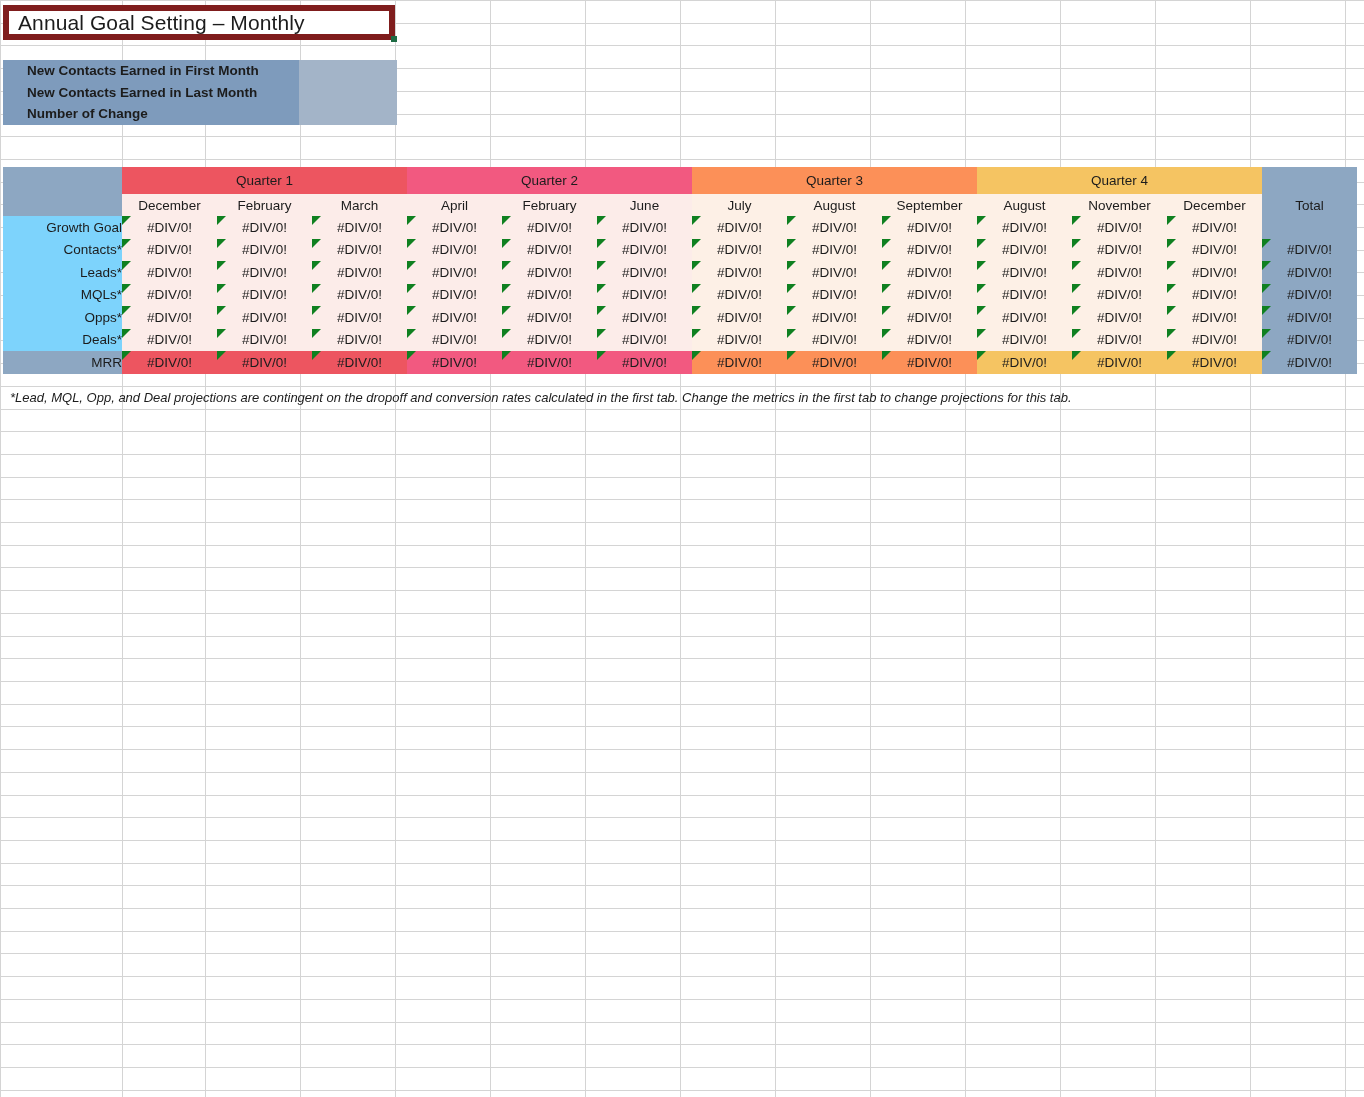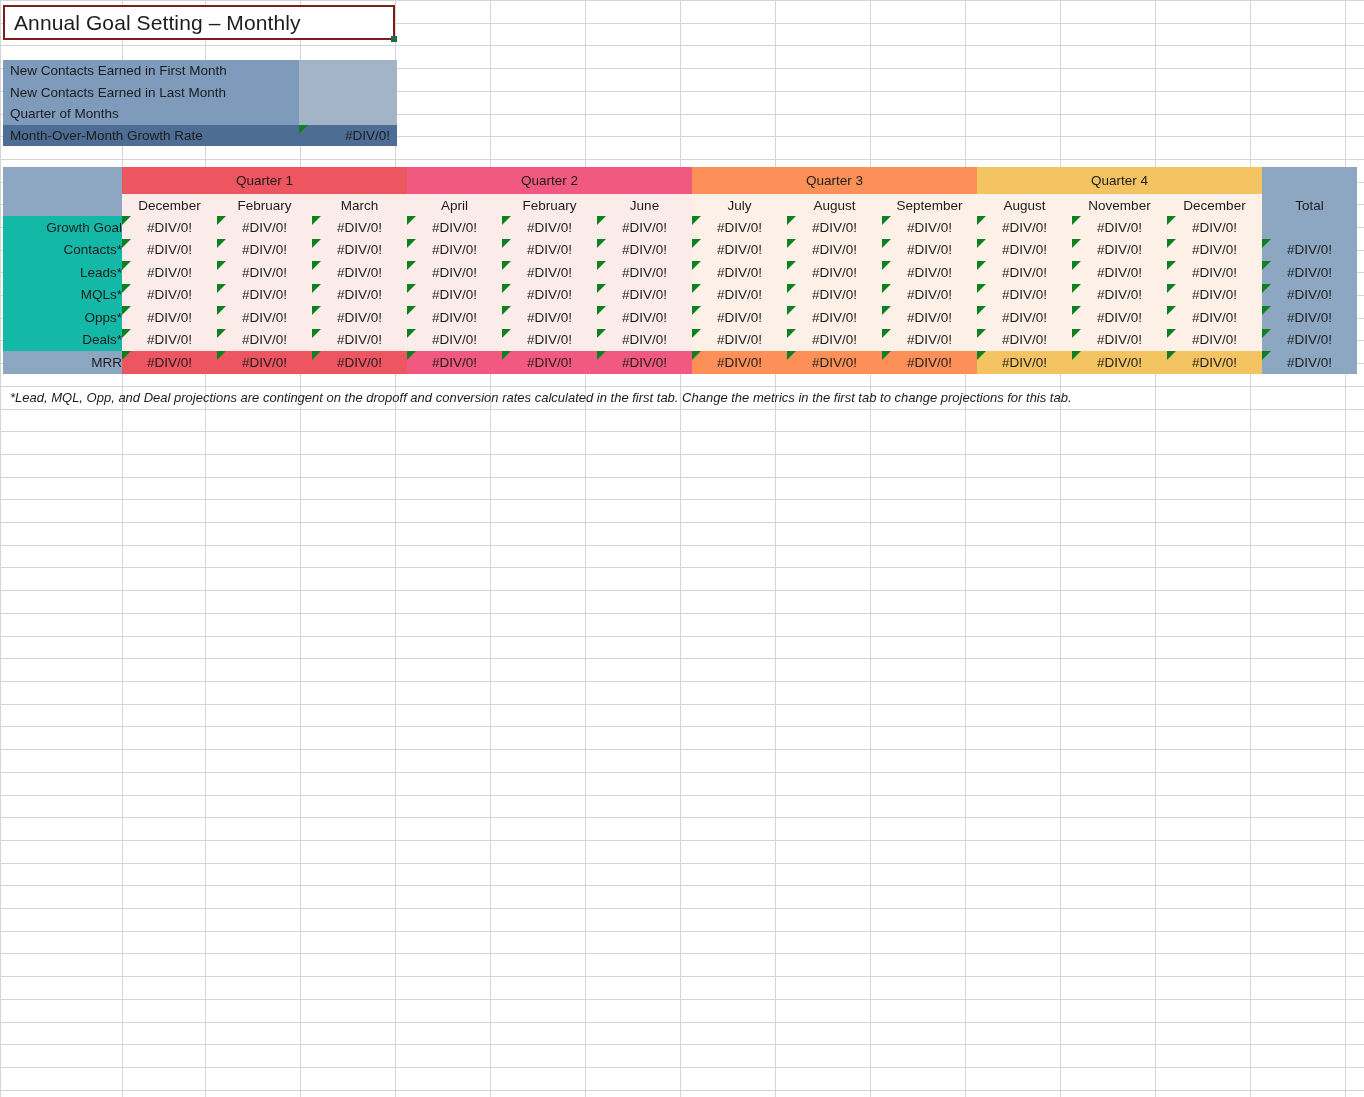--- a/index.html
+++ b/index.html
@@ -48,21 +48,21 @@
   }
 
   
   #title-cell {
     position: absolute;
     left: 3px;
     top: 5px;
     width: 392px;
     height: 35px;
     background: #ffffff;
-    border: 2px solid #7f1d1d;
+    border: 6px solid #7f1d1d;
     box-sizing: border-box;
     display: flex;
     align-items: center;
     padding-left: 9px;
   }
   #title-cell .title-text {
     font-size: 21px;
     color: #1c1c1c;
     letter-spacing: 0.1px;
     white-space: nowrap;
@@ -89,25 +89,26 @@
     height: 21.5px;
     display: flex;
     align-items: center;
   }
   .assume-label {
     width: 296px;
     height: 100%;
     background: #7e9bbc;
     display: flex;
     align-items: center;
-    padding-left: 7px;
+    padding-left: 24px;
     box-sizing: border-box;
     font-size: 13.5px;
     color: #1c1c1c;
     white-space: nowrap;
+    font-weight: bold;
   }
   .assume-value {
     width: 98px;
     height: 100%;
     background: #a3b4c8;
     display: flex;
     align-items: center;
     justify-content: flex-end;
     padding-right: 7px;
     box-sizing: border-box;
@@ -176,21 +177,21 @@
     height: 22px;
     text-align: center;
     background: #8da7c2;
     font-size: 13.5px;
   }
 
   .rowlabel {
     height: 22.5px;
     text-align: right;
     padding-right: 3px;
-    background: #14b8a6;
+    background: #7dd3fc;
     white-space: nowrap;
     font-size: 13.5px;
   }
   .datacell {
     height: 22.5px;
     text-align: center;
     background: #fcece9;
     position: relative;
     font-size: 13.5px;
   }
@@ -296,29 +297,22 @@
   <div id="assumptions-panel">
     <div class="assume-row">
       <div class="assume-label">New Contacts Earned in First Month</div>
       <div class="assume-value"></div>
     </div>
     <div class="assume-row">
       <div class="assume-label">New Contacts Earned in Last Month</div>
       <div class="assume-value"></div>
     </div>
     <div class="assume-row">
-      <div class="assume-label">Quarter of Months</div>
+      <div class="assume-label">Number of Change</div>
       <div class="assume-value"></div>
-    </div>
-    <div class="assume-row dark">
-      <div class="assume-label">Month-Over-Month Growth Rate</div>
-      <div class="assume-value">
-        <span class="flag"></span>
-        <span>#DIV/0!</span>
-      </div>
     </div>
   </div>
 
   <table id="goal-table">
     <colgroup>
       <col class="rowhead-col">
       <col class="month-col">
         <col class="month-col">
         <col class="month-col">
       <col class="month-col">

